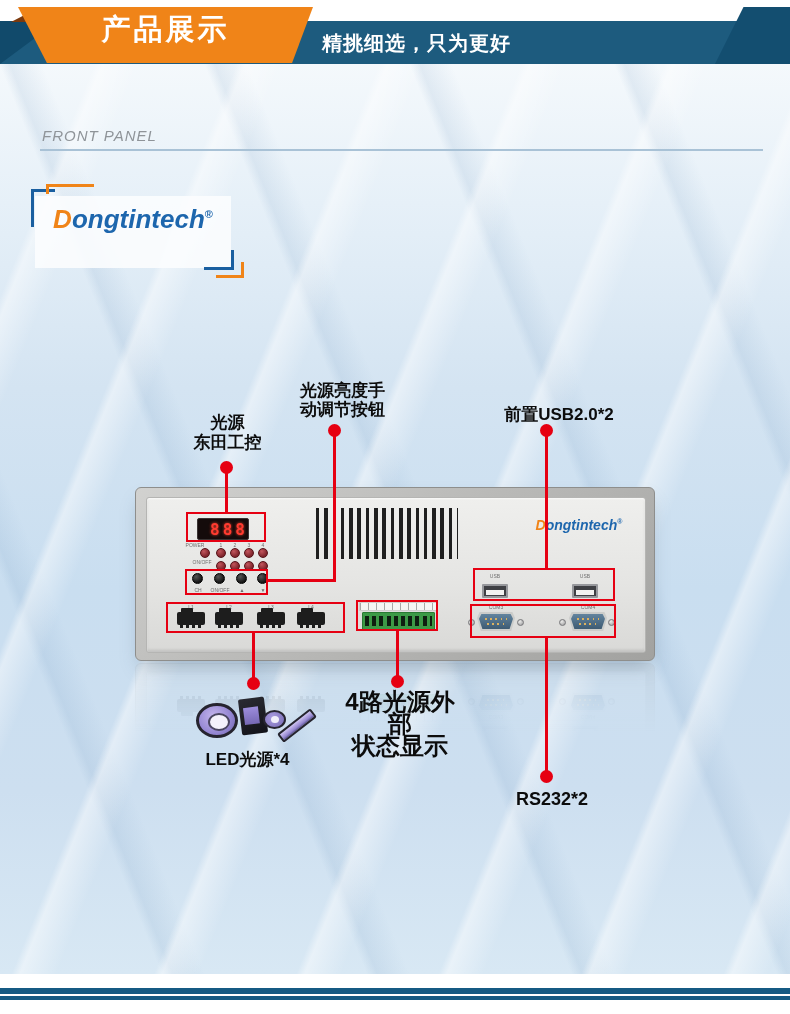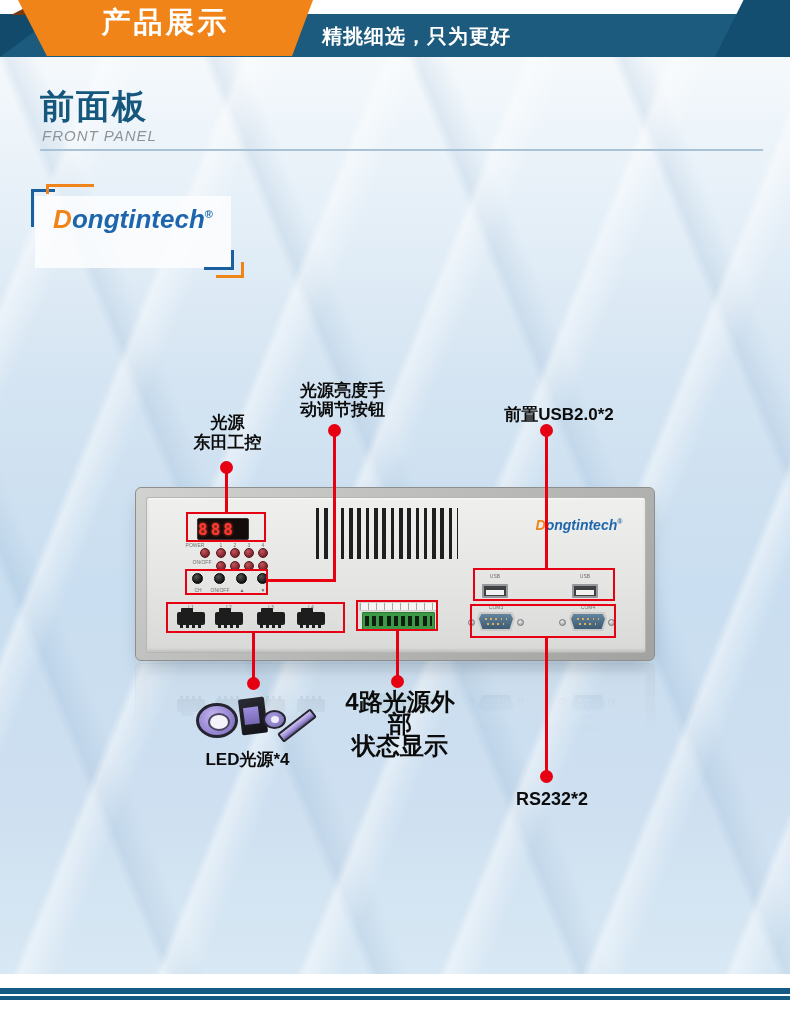--- a/index.html
+++ b/index.html
@@ -1,20 +1,20 @@
 <!DOCTYPE html>
 <html><head>
 <meta charset="utf-8">
 <style>
   * { margin:0; padding:0; box-sizing:border-box; }
   body { width:790px; height:1014px; background:#ffffff; font-family:"Liberation Sans","DejaVu Sans",sans-serif; }
   #page { position:relative; width:790px; height:1014px; overflow:hidden; background:#fff; }
 
   
-  .banner { position:absolute; left:0; top:0; width:790px; height:57px; }
+  .banner { position:absolute; left:0; top:7px; width:790px; height:57px; }
   .banner-bar { position:absolute; left:0; top:14px; width:790px; height:43px; background:#1d5b7e; }
   .banner-bar-left-dark { position:absolute; left:0; top:14px; width:58px; height:43px; background:#114a6b; clip-path:polygon(0 0,100% 0,0 100%); }
   .banner-right-dark { position:absolute; right:0; top:0; width:75px; height:57px; background:#134e70; clip-path:polygon(38% 0,100% 0,100% 100%,0 100%); }
   .banner-fold { position:absolute; left:11px; top:0; width:29px; height:15px; background:#7b3a0e; clip-path:polygon(100% 0,100% 100%,0 100%); }
   .banner-ribbon { position:absolute; left:18px; top:0; width:295px; height:56px; background:#f08418; clip-path:polygon(0 0,100% 0,92.9% 100%,9.8% 100%); text-align:center; color:#fff; }
   .banner-title { font-size:29px; font-weight:bold; letter-spacing:3px; margin-top:3px; }
   .banner-sub { font-size:11px; font-style:italic; letter-spacing:1px; color:rgba(255,255,255,.95); margin-top:1px; }
   .banner-tagline { position:absolute; left:322px; top:14px; height:44px; display:flex; align-items:center; color:#ffffff; font-size:20px; font-weight:bold; letter-spacing:1px; }
 
   
@@ -63,21 +63,21 @@
     box-shadow:0 10px 18px -6px rgba(70,90,110,.35); }
   .panel { position:absolute; left:10px; top:9px; width:500px; height:156px; border-radius:3px;
     background:linear-gradient(180deg,#efefed 0%,#e5e5e3 55%,#d9d9d7 100%); border:1px solid #b5b5b3;
     box-shadow:inset 0 1px 2px rgba(255,255,255,.7), inset 0 -2px 3px rgba(0,0,0,.12); }
   .vents { position:absolute; left:180px; top:20px; width:142px; height:51px;
     background:repeating-linear-gradient(90deg,#1f1f1f 0 3.5px,rgba(0,0,0,0) 3.5px 8.3px); }
   .panel-logo { position:absolute; left:393px; top:29px; width:100px; text-align:center; font-size:14px; font-weight:bold; font-style:italic; color:#1d66ad; }
   .panel-logo .d { color:#f08418; }
   .panel-logo .reg { font-size:7px; vertical-align:super; font-style:normal; }
   .seg-display { position:absolute; left:61px; top:30px; width:52px; height:22px; background:#140b0b; border:1px solid #3a3434; border-radius:2px;
-    display:flex; align-items:center; justify-content:flex-start; }
+    display:flex; align-items:center; justify-content:flex-end; }
   .seg-display span { font-family:"DejaVu Sans Mono",monospace; font-size:16px; font-weight:bold; color:#ff3b30; letter-spacing:3px; text-shadow:0 0 3px rgba(255,70,50,.9); }
   .tiny { position:absolute; font-size:5px; color:#6f6f6f; text-align:center; }
   .btn-red { position:absolute; width:10px; height:10px; border-radius:50%; background:radial-gradient(circle at 35% 30%,#c2555c,#7e242b 70%); border:1px solid #561318; }
   .btn-black { position:absolute; width:11px; height:11px; border-radius:50%; background:radial-gradient(circle at 35% 30%,#555,#151515 70%); border:1px solid #000; }
   .lconn { position:absolute; width:28px; height:13px; background:#1d1d1d; border-radius:2px; top:124px; }
   .lconn:before { content:""; position:absolute; left:4px; top:-4px; width:12px; height:4px; background:#1d1d1d; border-radius:1px 1px 0 0; }
   .lconn:after { content:""; position:absolute; left:3px; bottom:-3px; width:22px; height:3px;
     background:repeating-linear-gradient(90deg,#1d1d1d 0 3px,rgba(0,0,0,0) 3px 6px); }
   .term-label-strip { position:absolute; left:223px; top:114px; width:78px; height:9px; background:rgba(255,255,255,.65); border:1px solid #cfcfcd;
     background-image:repeating-linear-gradient(90deg,rgba(90,90,90,.5) 0 1px,rgba(0,0,0,0) 1px 8px); }
@@ -127,21 +127,20 @@
     <div class="banner-bar"></div>
     <div class="banner-bar-left-dark"></div>
     <div class="banner-right-dark"></div>
     <div class="banner-fold"></div>
     <div class="banner-ribbon">
       <div class="banner-title">产品展示</div>
     </div>
     <div class="banner-tagline">精挑细选，只为更好</div>
   </div>
 
-  <div class="sec-title">前面板</div>
   <div class="sec-sub">FRONT PANEL</div>
   <div class="sec-divider"></div>
 
   <div class="logo-card"></div>
   <div class="bracket bk-tl-blue"></div>
   <div class="bracket bk-tl-orange"></div>
   <div class="bracket bk-br-blue"></div>
   <div class="bracket bk-br-orange"></div>
   <div class="logo-en"><span class="d">D</span><span>ongtintech</span><span class="reg">®</span></div>
 

